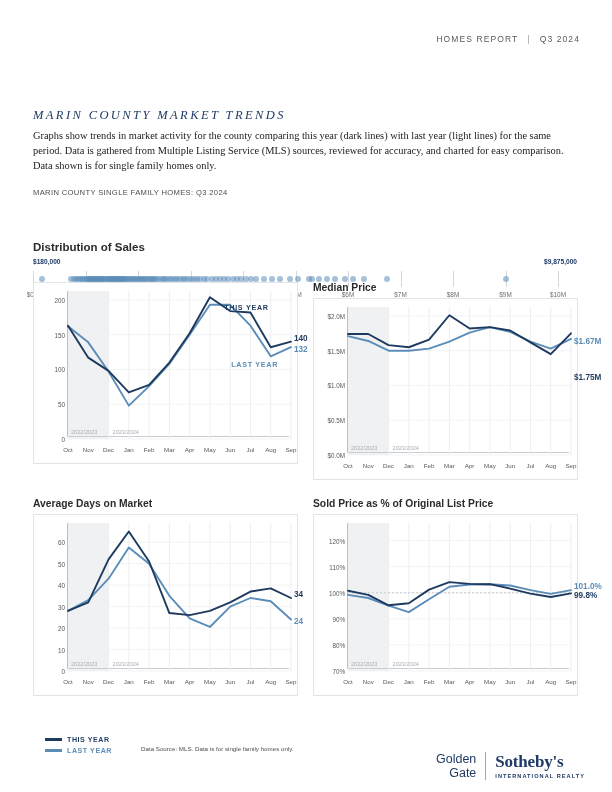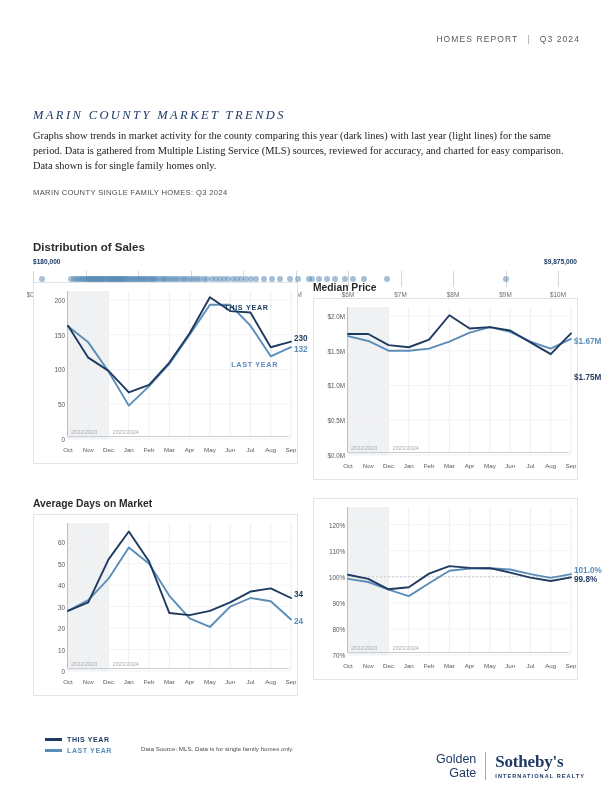--- a/index.html
+++ b/index.html
@@ -397,21 +397,21 @@
             <span style="left: 101.364px;">Mar</span>
             <span style="left: 121.636px;">Apr</span>
             <span style="left: 141.909px;">May</span>
             <span style="left: 162.182px;">Jun</span>
             <span style="left: 182.455px;">Jul</span>
             <span style="left: 202.727px;">Aug</span>
             <span style="left: 223px;">Sep</span>
           </div>
           <div class="period-tag" style="left: 37px;">2022/2023</div>
           <div class="period-tag" style="left: 78.5455px;">2023/2024</div>
-          <div class="endlabel" style="color: rgb(31, 58, 95); left: 260px; top: 50.6667px;">230</div>
+          <div class="endlabel" style="color: rgb(31, 58, 95); left: 260px; top: 50.6667px;">140</div>
           <div class="endlabel" style="color: rgb(91, 141, 184); left: 260px; top: 62.2286px;">132</div>
           <div class="serieslabel" style="color: rgb(31, 58, 95); left: 190.182px; top: 19.9048px;">THIS YEAR</div>
           <div class="serieslabel" style="color: rgb(91, 141, 184); left: 197.182px; top: 76.9143px;">LAST YEAR</div>
         </div>
     </div>
     <div class="chart-card">
       <div class="chart-title">Median Price</div>
       <div class="chart-box">
           <div class="shaded" style="left: 34px; top: 8px; height: 148px; width: 40.5455px;"></div>
           <div class="axis-y-line"></div>
@@ -518,20 +518,21 @@
             <span style="left: 202.727px;">Aug</span>
             <span style="left: 223px;">Sep</span>
           </div>
           <div class="period-tag" style="left: 37px;">2022/2023</div>
           <div class="period-tag" style="left: 78.5455px;">2023/2024</div>
           <div class="endlabel" style="color: rgb(31, 58, 95); left: 260px; top: 75px;">34</div>
           <div class="endlabel" style="color: rgb(91, 141, 184); left: 260px; top: 102.471px;">24</div>
         </div>
     </div>
     <div class="chart-card">
+      <div class="chart-title">Sold Price as % of Original List Price</div>
       <div class="chart-box">
           <div class="shaded" style="left: 34px; top: 8px; height: 148px; width: 40.5455px;"></div>
           <div class="axis-y-line"></div>
           <div class="axis-x-line"></div>
           <svg width="265" height="182" style="position: absolute; left: 0px; top: 0px;">
             <line x1="34" x2="34" y1="8" y2="156" stroke="#eceef0" stroke-width="1"></line>
             <line x1="54.27272727272727" x2="54.27272727272727" y1="8" y2="156" stroke="#eceef0" stroke-width="1"></line>
             <line x1="74.54545454545455" x2="74.54545454545455" y1="8" y2="156" stroke="#eceef0" stroke-width="1"></line>
             <line x1="94.81818181818181" x2="94.81818181818181" y1="8" y2="156" stroke="#eceef0" stroke-width="1"></line>
             <line x1="115.0909090909091" x2="115.0909090909091" y1="8" y2="156" stroke="#eceef0" stroke-width="1"></line>

